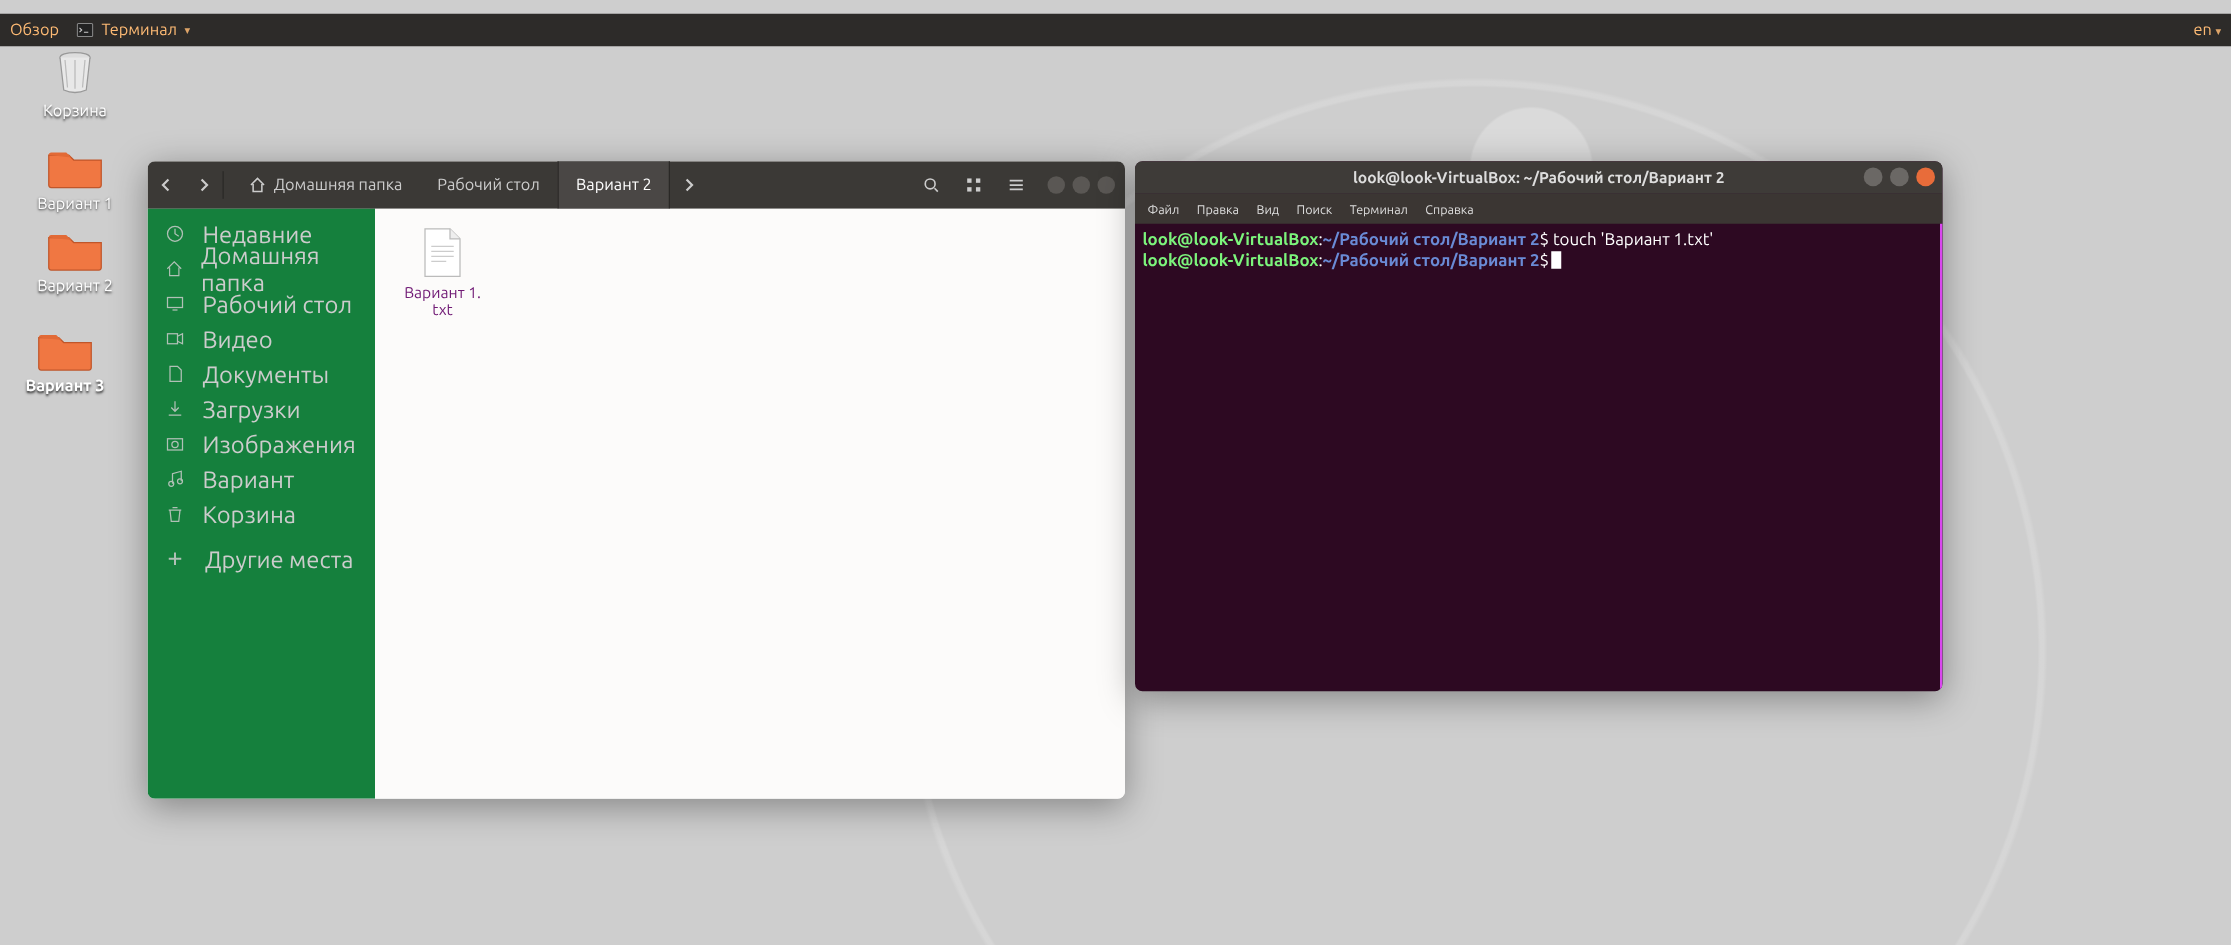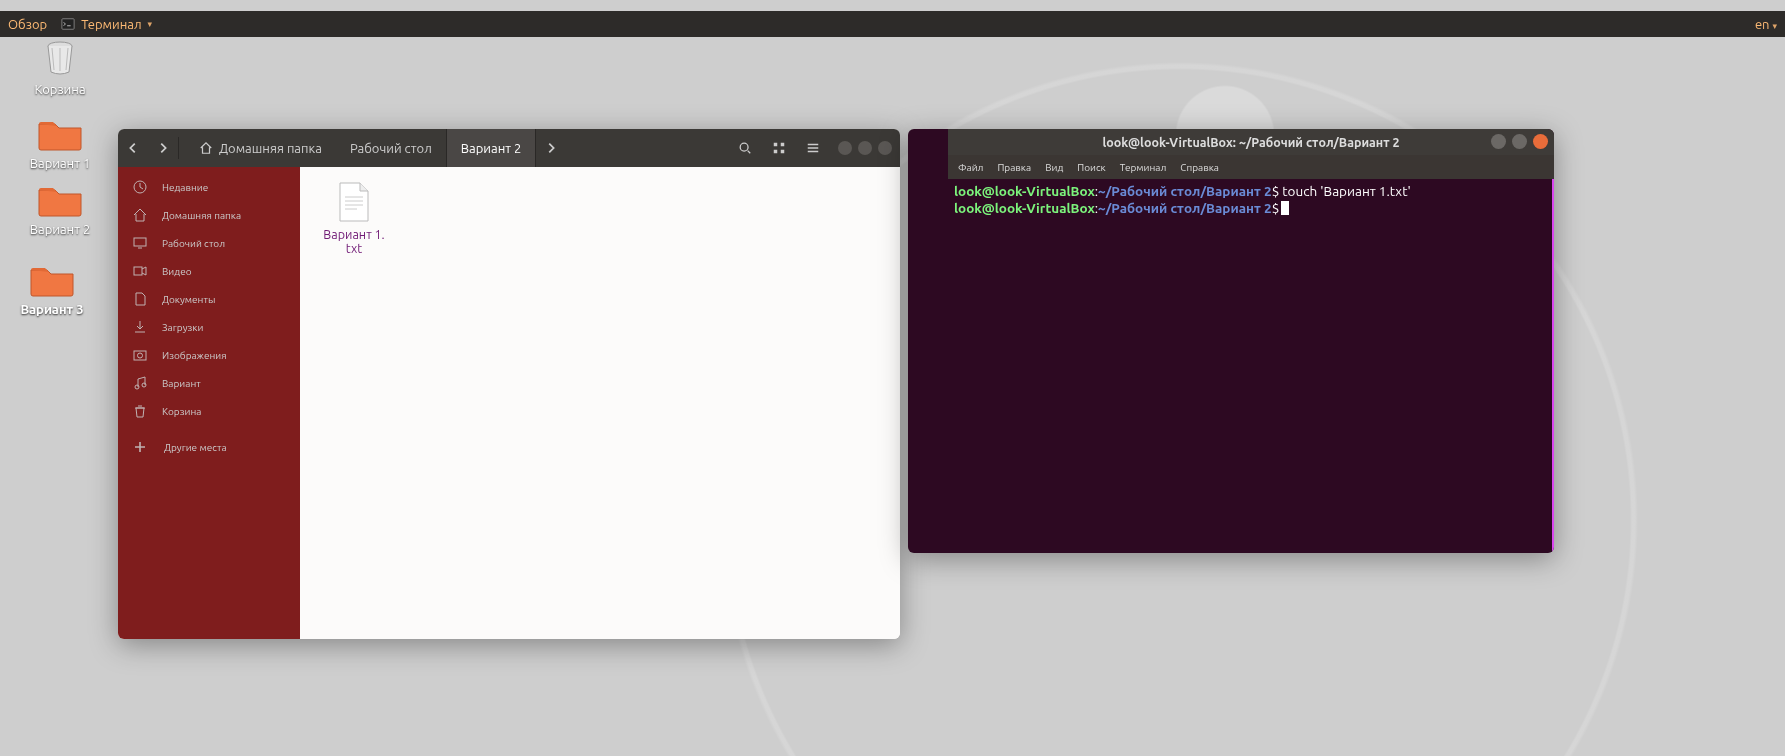--- a/index.html
+++ b/index.html
@@ -36,30 +36,30 @@
   .crumb { padding:0 14px; height:38px; display:flex; align-items:center; gap:6px; cursor:pointer; color:#ccc; }
   .crumb.active { background:#4a4745; color:#fff; border:1px solid #2a2826; border-top:none; border-bottom:none; }
   .crumb svg{width:14px;height:14px;}
   .hdr-right{ margin-left:auto; display:flex; align-items:center; }
   .iconbtn{ width:34px;height:38px;display:flex;align-items:center;justify-content:center;color:#ccc;cursor:pointer;}
   .iconbtn svg{width:14px;height:14px;}
   .winbtns{ display:flex; gap:6px; margin:0 8px; }
   .wbtn{ width:14px;height:14px;border-radius:50%; background:#5a5754; cursor:pointer; }
 
   .nautilus-body{ display:flex; height:calc(100% - 38px); }
-  .sidebar{ width:182px; background:#7f1d1d; color:#ccc; font-size:10px; padding-top:6px; }
+  .sidebar{ width:182px; background:#15803d; color:#ccc; font-size:19px; padding-top:6px; }
   .sbitem{ display:flex;align-items:center; gap:14px; height:28px; padding-left:14px; cursor:pointer; }
   .sbitem svg{width:16px;height:16px;opacity:.85;}
   .sbitem.other{ margin-top:8px;gap:16px; }
   .content{ flex:1; background:#fcfbfa; padding:14px; }
   .file-icon{ width:80px; text-align:center; color:#701a75; font-size:12.5px; cursor:pointer; }
   .file-icon svg{ width:34px; height:42px; display:block; margin:0 auto 4px auto; }
 
   
-  .terminal{ position:absolute; left:908px; top:129px; width:646px; height:424px; border-radius:6px; overflow:hidden; box-shadow:0 6px 28px rgba(0,0,0,.35); background:#2d0922;padding-left:40px; }
+  .terminal{ position:absolute; left:908px; top:129px; width:646px; height:424px; border-radius:6px; overflow:hidden; box-shadow:0 6px 28px rgba(0,0,0,.35); background:#2d0922; }
   .term-title{ height:26px; background:#3e3b38; color:#ddd; font-size:12.5px; font-weight:bold; display:flex; align-items:center; justify-content:center; position:relative; }
   .term-title .tbtns{ position:absolute; right:6px; top:5px; display:flex; gap:6px; }
   .tbtn{ width:15px;height:15px;border-radius:50%; cursor:pointer; }
   .tbtn.min{background:#6b6865;} .tbtn.max{background:#6b6865;} .tbtn.close{background:#e86c3a;}
   .term-menu{ height:24px; background:#3b3633; color:#ddd; font-size:10px; display:flex; align-items:center; gap:14px; padding:0 10px; }
   .term-menu span{cursor:pointer;}
   .term-body{ padding:4px 6px; font-family:"DejaVu Sans Mono","Ubuntu Mono",monospace; font-size:13.5px; line-height:17px; color:#fff; height:calc(100% - 50px); border-right:2px solid #d946ef; }
   .p-user{ color:#7cf47c; font-weight:bold; }
   .p-path{ color:#6a8bd6; font-weight:bold; }
   .p-d{ color:#fff; }

